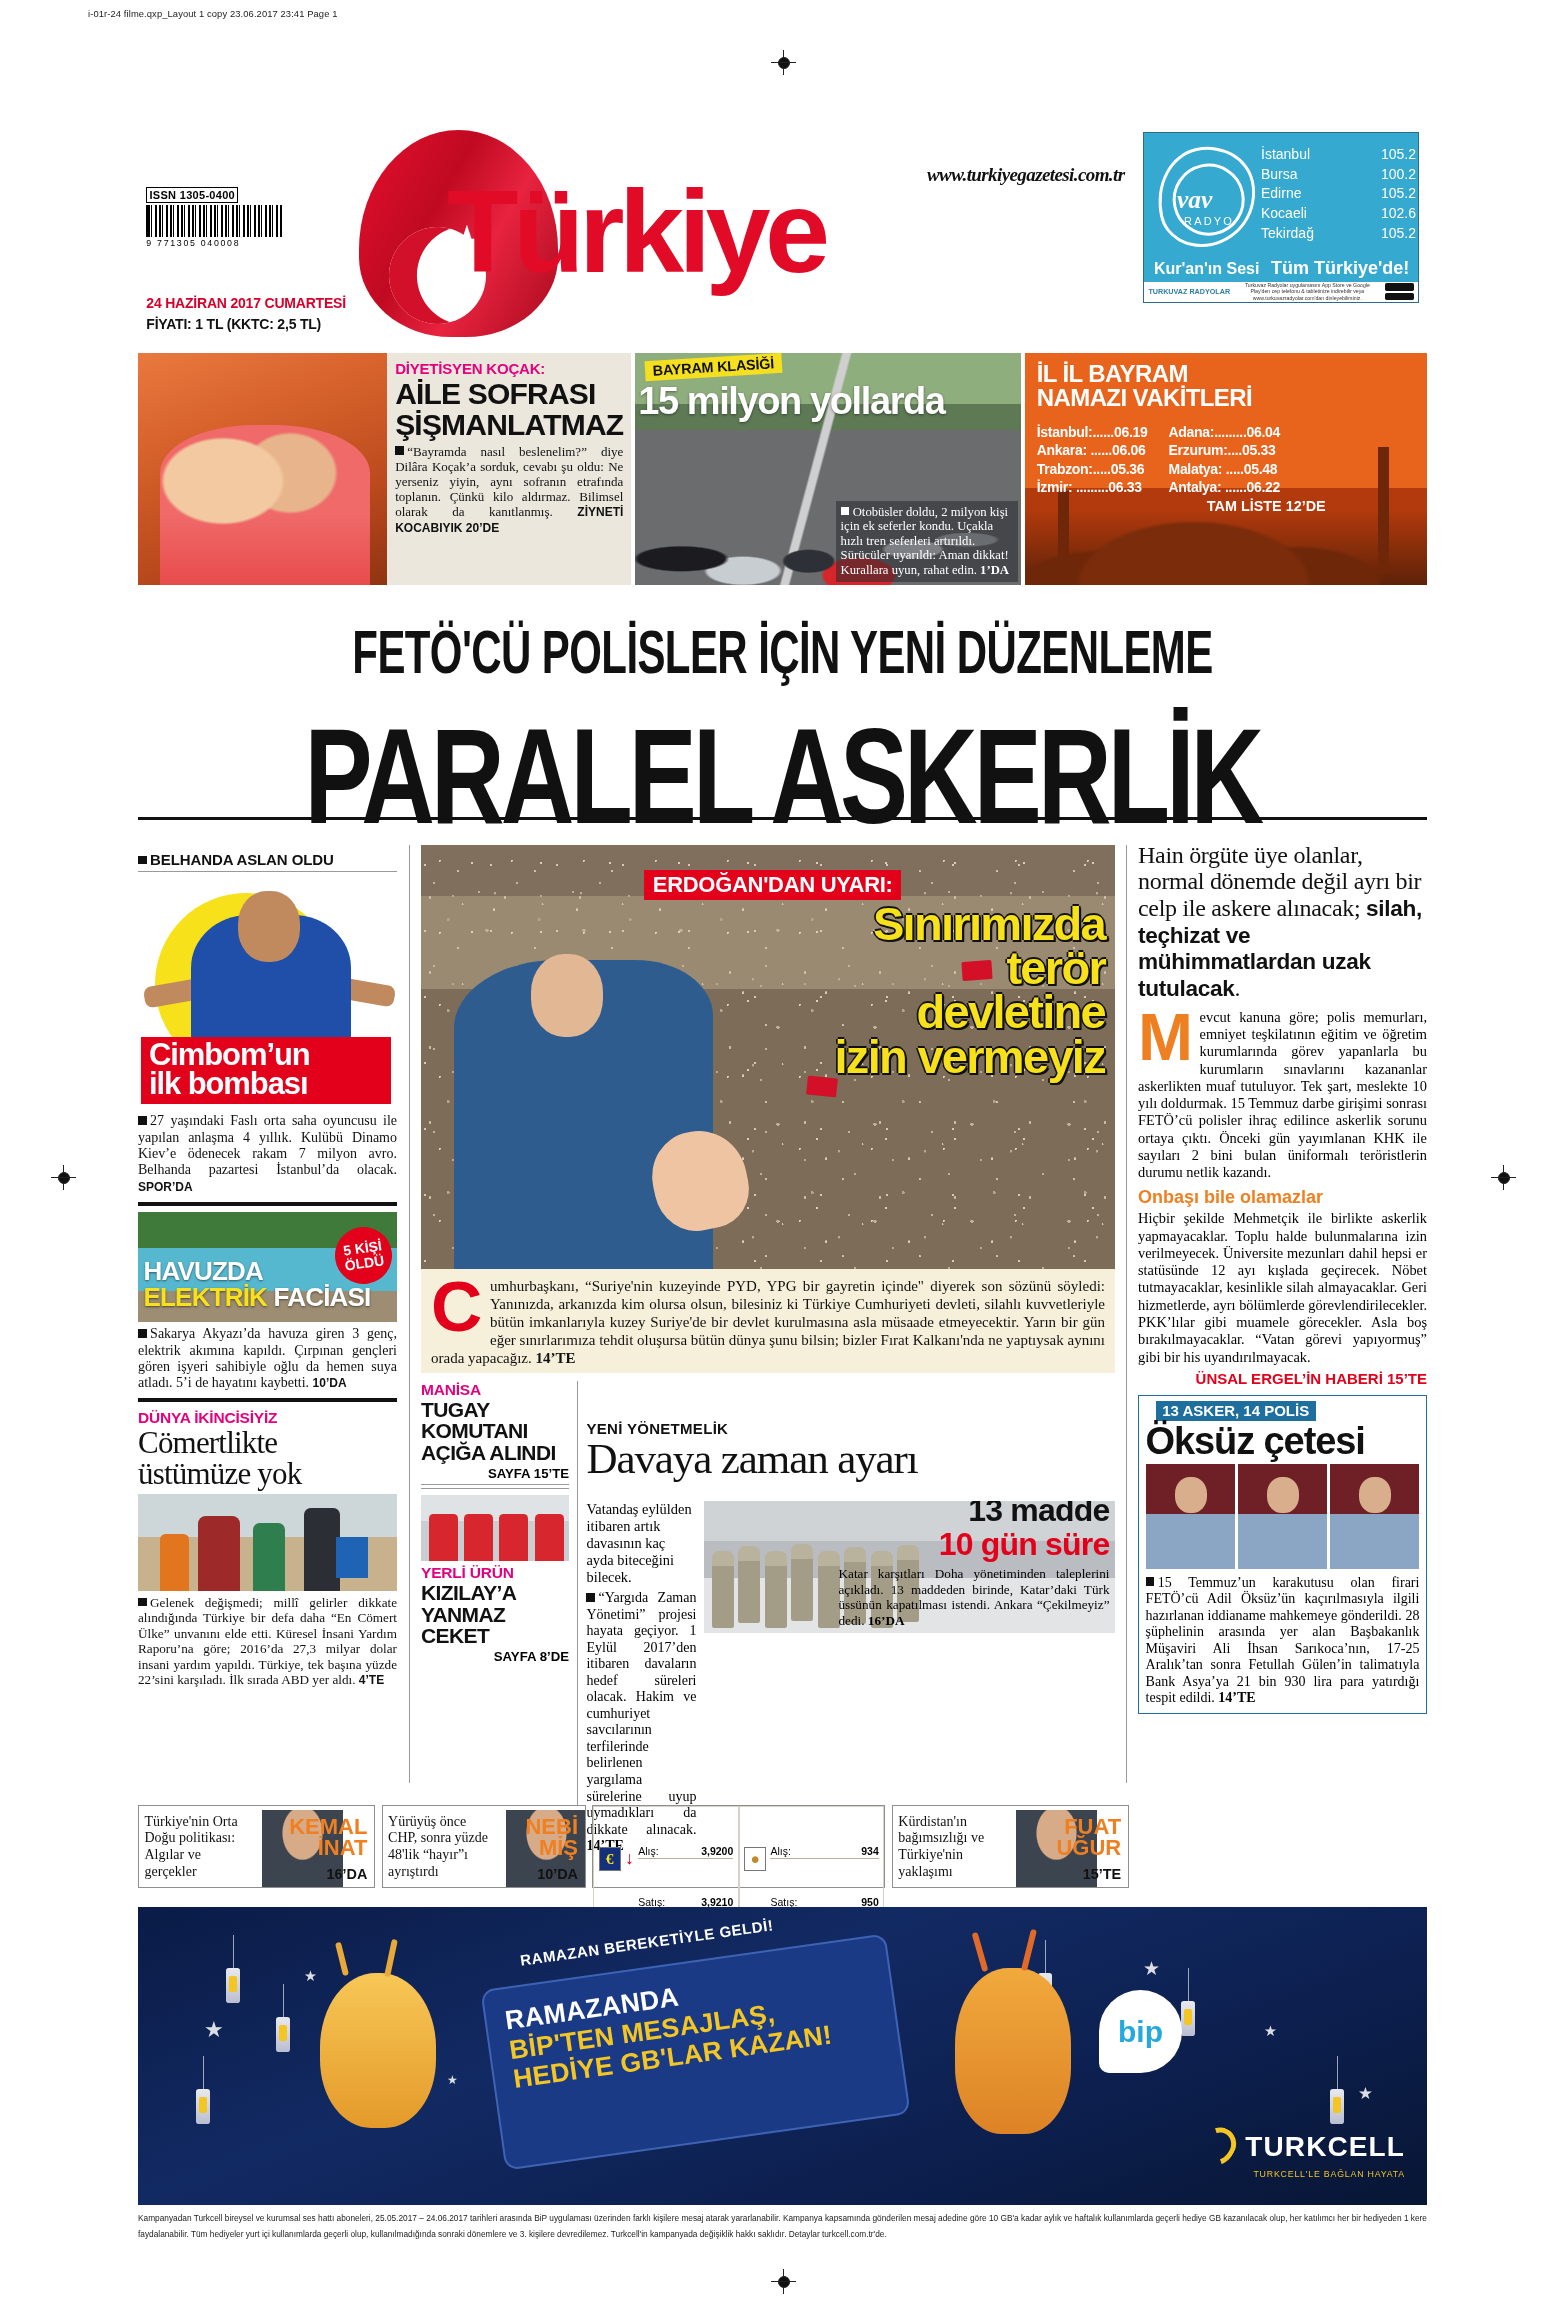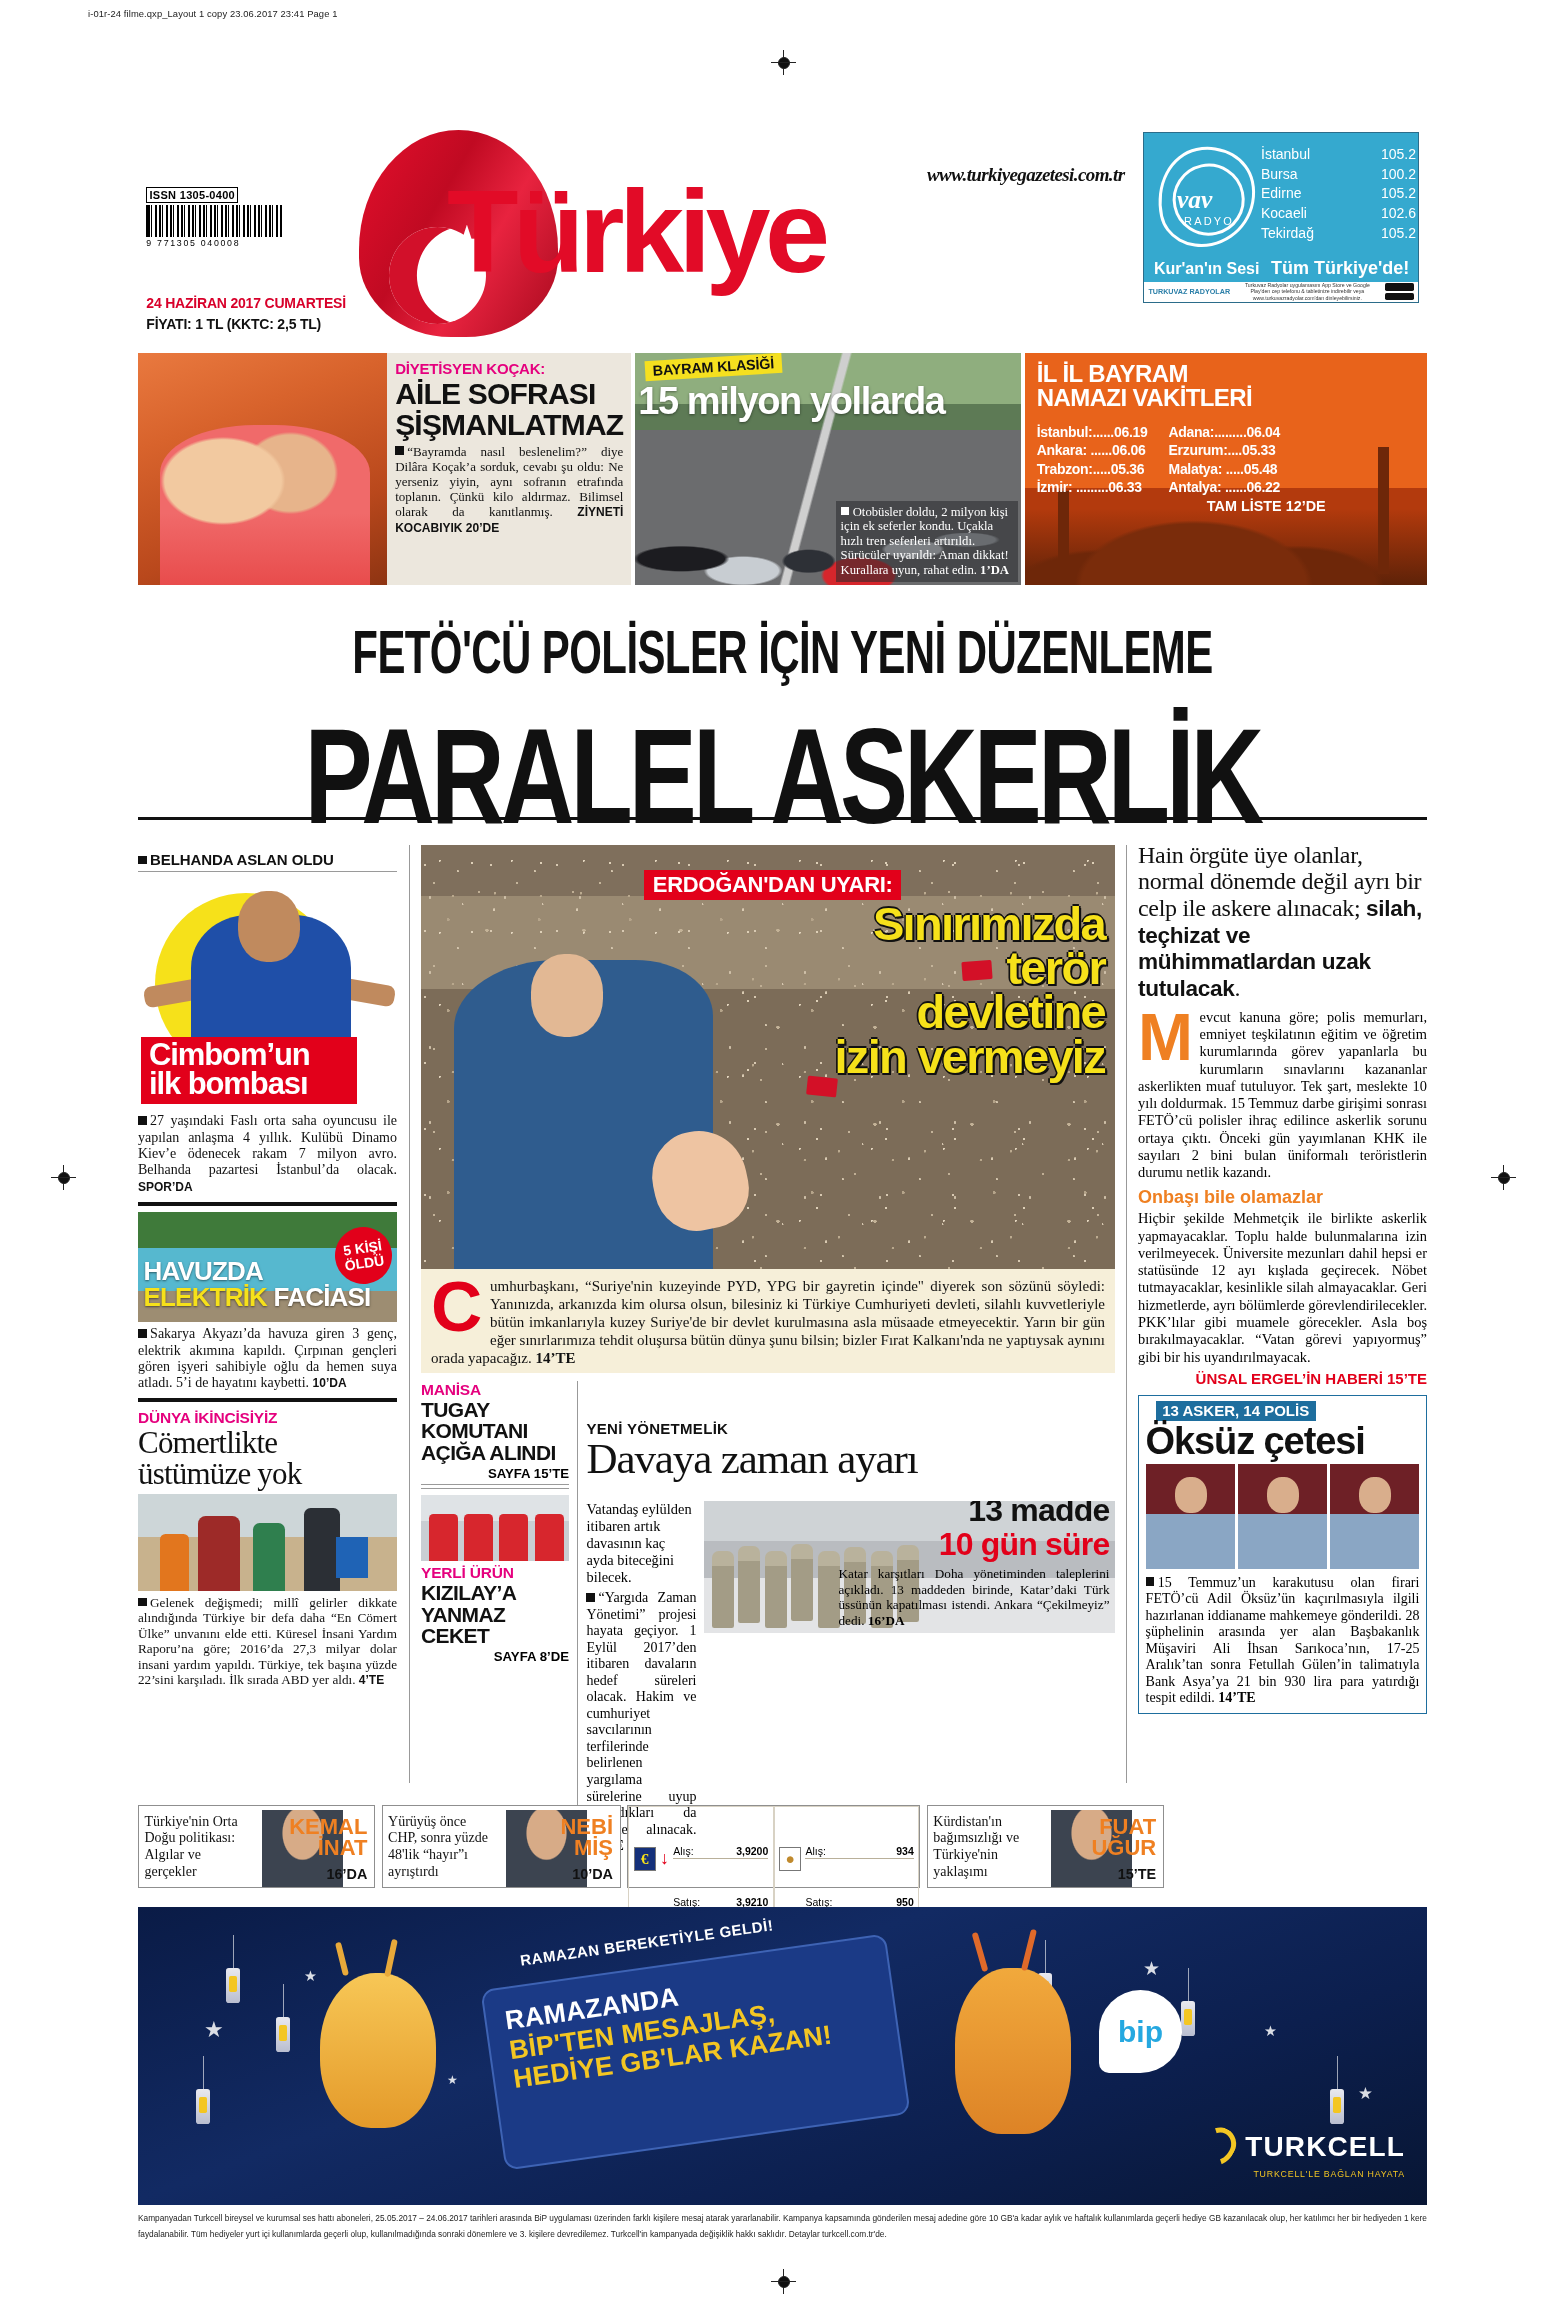--- a/index.html
+++ b/index.html
@@ -169,21 +169,21 @@
   .belh-photo .sun{ position:absolute; left:16.6px; top:21px; width:182px;height:182px;border-radius:50%;
     background:#f6e11a;}
   .belh-photo .body{ position:absolute; left:53px; top:43px; width:160px; height:188px;
     background:linear-gradient(#1f4fa8 0 100%); border-radius:36% 36% 6% 6%/28% 28% 4% 4%;}
   .belh-photo .head{ position:absolute; left:100px; top:19px; width:62px;height:71px;border-radius:46%;
     background:#c08a5e;}
   .belh-photo .arml{ position:absolute; left:5.5px; top:110px; width:66px;height:21px;background:#c08a5e;
     transform:rotate(-10deg); border-radius:7.7px;}
   .belh-photo .armr{ position:absolute; right:2.2px; top:109px; width:66px;height:21px;background:#c08a5e;
     transform:rotate(10deg); border-radius:7.7px;}
-  .redbar{ position:absolute; left:3.3px; bottom:5.5px; width:216px; background:#e2001a; padding:3.3px 7.7px 5.5px;}
+  .redbar{ position:absolute; left:3.3px; bottom:5.5px; width:250px; background:#e2001a; padding:3.3px 7.7px 5.5px;}
   .redbar .t{ font-family:"Liberation Sans",sans-serif; font-weight:bold; color:#fff; font-size:31px;
     line-height:.94; letter-spacing:-1.1px;}
 
   
   .pool-photo{ position:relative; width:259px; height:110px; overflow:hidden;
     background:linear-gradient(#3f7a3a 0 33%, #56b8cf 33% 72%, #9d8d72 72% 100%);}
   .pool-photo .tag{ position:absolute; right:5.5px; top:14.4px; width:57px;height:57px;border-radius:50%;
     background:#e2001a; color:#fff; font-family:"Liberation Sans",sans-serif; font-weight:bold;
     font-size:14px; line-height:1.02; display:flex; flex-direction:column; align-items:center;
     justify-content:center; text-align:center; transform:rotate(-8deg);}
@@ -646,21 +646,21 @@
     <div class="cbox" style="width:237px">
       <div class="q">Türkiye'nin Orta Doğu politikası: Algılar ve gerçekler</div>
       <div class="ph"></div>
       <div class="nm">
         <div>KEMAL</div>
           <div>İNAT</div>
       </div>
       <div class="pg">16’DA</div>
     </div>
 
-    <div class="cbox" style="width:239px">
+    <div class="cbox" style="width:204px">
       <div class="q">Yürüyüş önce CHP, sonra yüzde 48'lik “hayır”ı ayrıştırdı</div>
       <div class="ph"></div>
       <div class="nm">
         <div>NEBİ</div>
           <div>MİŞ</div>
       </div>
       <div class="pg">10’DA</div>
     </div>
 
     <div class="rates" style="width:293px">

